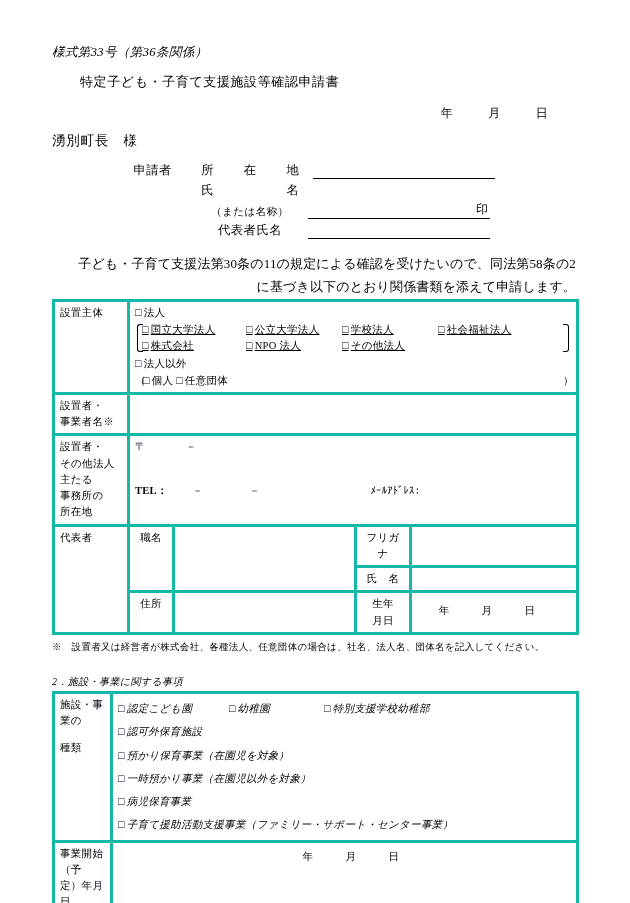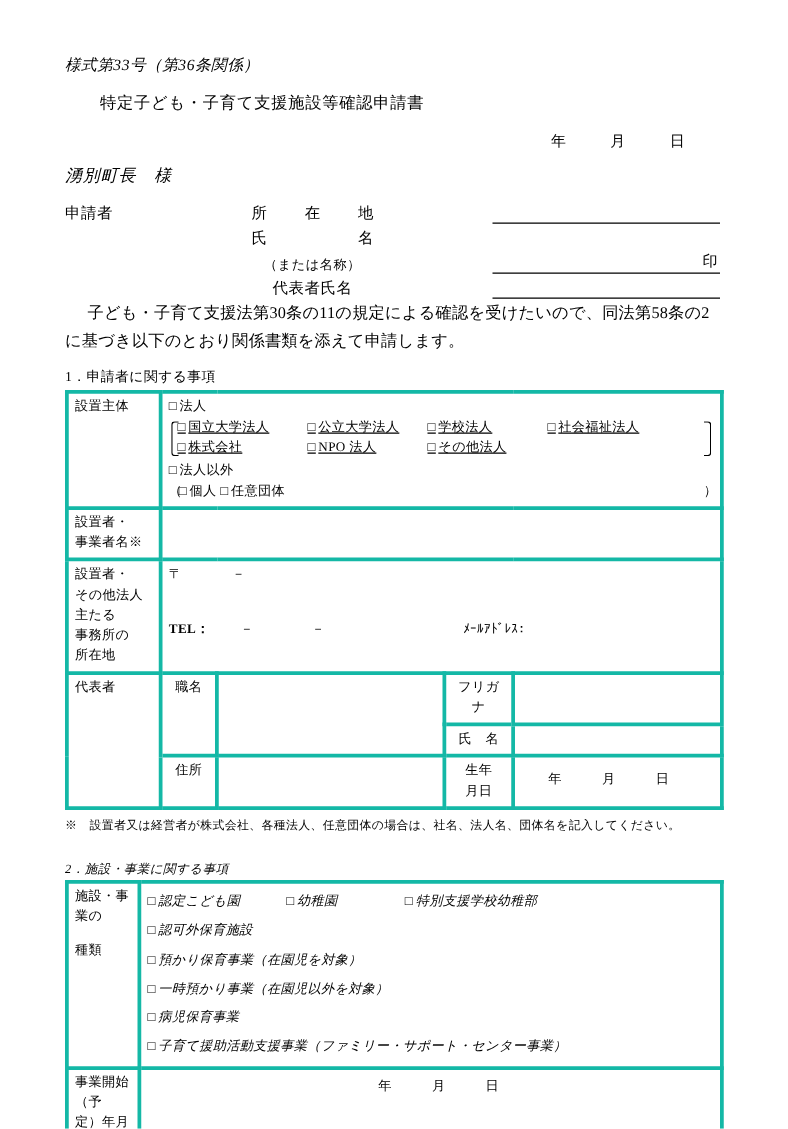--- a/index.html
+++ b/index.html
@@ -44,32 +44,31 @@
     margin-top: 14px;
     text-align: right;
     padding-right: 12px;
     letter-spacing: .5px;
   }
   .date-line .g { display: inline-block; width: 44px; text-align: center; }
   .addressee {
     font-size: 13.5px;
     margin-top: 10px;
     letter-spacing: .8px;
-    font-style: italic;
   }
 
   
   .applicant {
     margin-top: 9px;
     font-size: 12.3px;
   }
   .ap-row {
     display: flex;
     align-items: flex-end;
-    justify-content: space-between;
+    justify-content: center;
     height: 20px;
   }
   .ap-pre {
     width: 54px;
     text-align: left;
     letter-spacing: .5px;
   }
   .ap-label {
     width: 116px;
     text-align: center;
@@ -89,22 +88,24 @@
     position: absolute;
     right: 2px;
     bottom: 0px;
     font-size: 12px;
   }
 
   
   .para {
     font-size: 13px;
     line-height: 1.75;
+    margin-top: 14px;
     text-indent: 18px;
     letter-spacing: .15px;
+    text-align: right;
   }
   .sec-head {
     font-size: 11px;
     margin-top: 9px;
     margin-bottom: 3px;
     letter-spacing: .4px;
   }
   .sec-head-2 {
     font-size: 10px;
     margin-top: 21px;
@@ -227,21 +228,20 @@
       </div>
       <div class="ap-row">
         <span class="ap-pre"></span>
         <span class="ap-label">代表者氏名</span>
         <span class="ap-rule"></span>
       </div>
     </div>
 
     <div class="para">子ども・子育て支援法第30条の11の規定による確認を受けたいので、同法第58条の2に基づき以下のとおり関係書類を添えて申請します。</div>
 
-    <div class="sec-head">1．申請者に関する事項</div>
 
     <table class="form">
       <colgroup>
         <col style="width:75px">
         <col style="width:45px">
         <col style="width:182px">
         <col style="width:55px">
         <col style="width:167px">
       </colgroup>
       <tbody>

